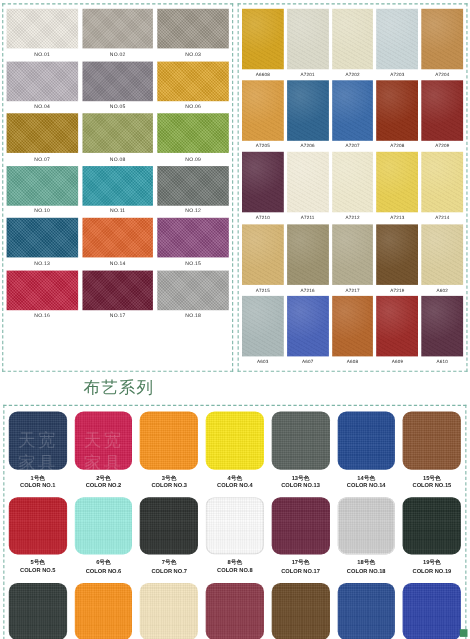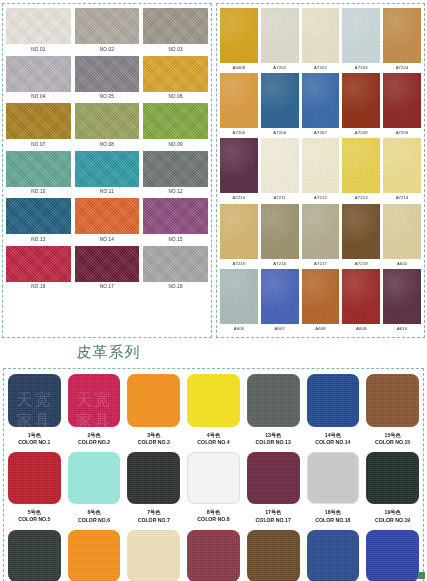--- a/index.html
+++ b/index.html
@@ -342,21 +342,21 @@
           <div class="cell">
             <div class="sw-leather tex-leather" style="background: rgb(92, 50, 69);"></div>
             <div class="cap-leather">A610</div>
           </div>
         </div>
     </div>
 
   </div>
 
   <div class="caption-row">
-    <div class="caption cap-w-leather">皮革系列</div>
+    <div class="caption cap-w-fabric">布艺系列</div>
   </div>
 
   <div class="panel-bottom">
     <div class="grid-bottom">
         <div class="cell">
           <div class="sw-bottom tex-grain" style="background: rgb(40, 60, 94);">
             <div class="watermark">天宽家具</div>
           </div>
           <div class="cap-bottom">
             <span class="cn">1号色</span>

